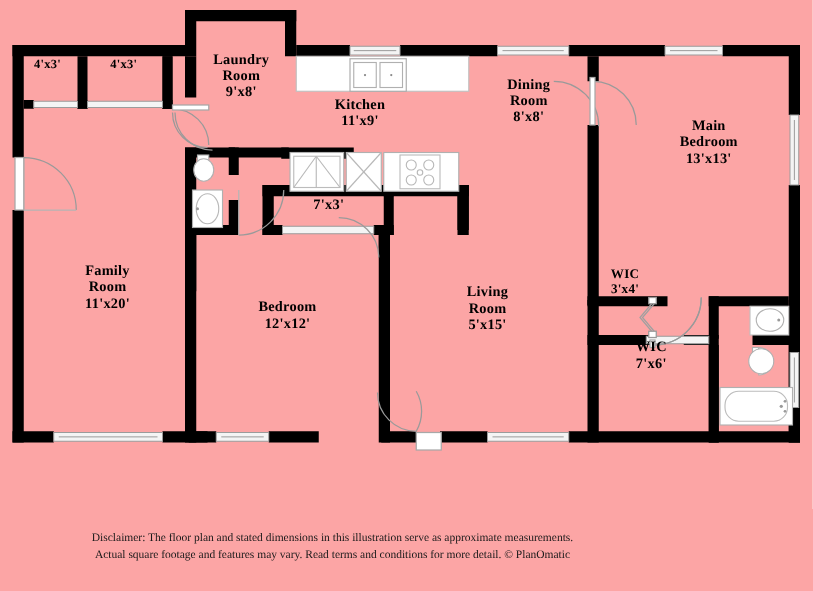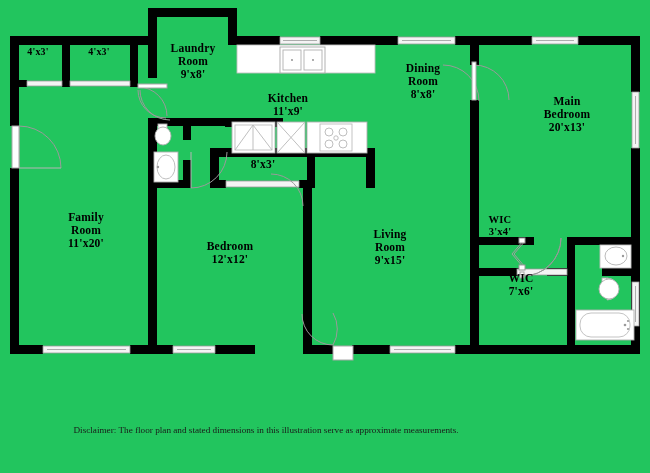--- a/index.html
+++ b/index.html
@@ -11,21 +11,21 @@
     width: 650px;
     height: 473px;
     font-family: "Liberation Serif", serif;
     overflow: hidden;
     position: relative;
   }
   #floorplan-root {
     position: relative;
     width: 650px;
     height: 473px;
-    background: #22c55e;
+    background: #fca5a5;
   }
   #plan-svg {
     position: absolute;
     left: 0;
     top: 0;
     width: 650px;
     height: 473px;
     display: block;
   }
   .room-label {
@@ -306,47 +306,48 @@
   </svg>
 
   <div class="room-label lbl-xs" style="left:14px; top:46px; width:48px;">4'x3'</div>
 
   <div class="room-label lbl-xs" style="left:70px; top:46px; width:58px;">4'x3'</div>
 
   <div class="room-label lbl-md" style="left:145px; top:42px; width:96px;">Laundry
 Room
 9'x8'</div>
 
-  <div class="room-label lbl-md" style="left:240px; top:78px; width:96px;margin-top:14px;">Kitchen
+  <div class="room-label lbl-md" style="left:240px; top:78px; width:96px;">Kitchen
 11'x9'</div>
 
   <div class="room-label lbl-md" style="left:378px; top:62px; width:90px;font-family:Liberation Serif, serif;">Dining
 Room
 8'x8'</div>
 
   <div class="room-label lbl-md" style="left:512px; top:95px; width:110px;">Main
 Bedroom
-20'x13'</div>
-
-  <div class="room-label lbl-md" style="left:228px; top:158px; width:70px;">8'x3'</div>
+13'x13'</div>
+
+  <div class="room-label lbl-md" style="left:228px; top:158px; width:70px;">7'x3'</div>
 
   <div class="room-label lbl-md" style="left:38px; top:182px; width:96px;margin-top:29px;">Family
 Room
 11'x20'</div>
 
   <div class="room-label lbl-md" style="left:180px; top:240px; width:100px;">Bedroom
 12'x12'</div>
 
   <div class="room-label lbl-md" style="left:340px; top:228px; width:100px;">Living
 Room
-9'x15'</div>
+5'x15'</div>
 
   <div class="room-label lbl-sm" style="left:476px; top:214px; width:48px;">WIC
 3'x4'</div>
 
   <div class="room-label lbl-md" style="left:487px; top:272px; width:68px;">WIC
 7'x6'</div>
 
   <div id="disclaimer">
     <span class="dline">Disclaimer: The floor plan and stated dimensions in this illustration serve as approximate measurements.</span>
+    <span class="dline">Actual square footage and features may vary. Read terms and conditions for more detail. © PlanOmatic</span>
   </div>
 
 </div>
 
 </body></html>

